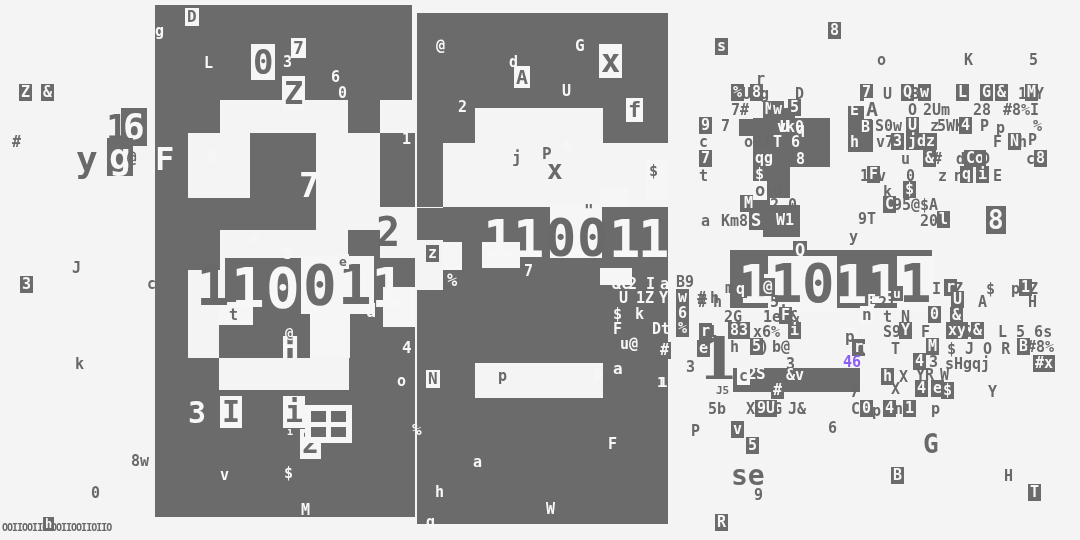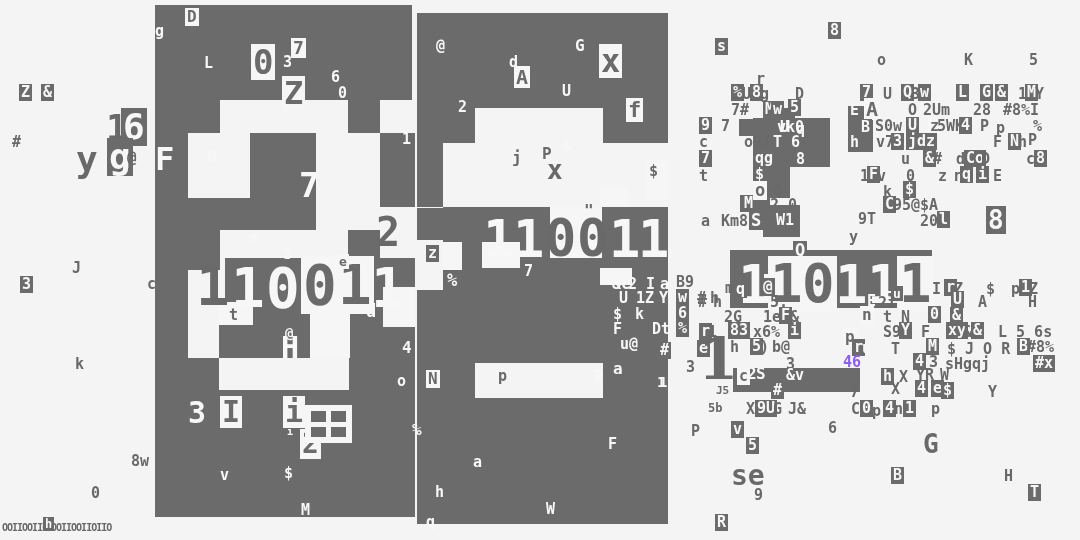--- a/index.html
+++ b/index.html
@@ -348,21 +348,21 @@
     <span class="glyph" style="left: 916px; top: 368px; font-size: 15px; color: rgb(105, 105, 105);">YR</span>
     <span class="glyph" style="left: 940px; top: 368px; font-size: 15px; color: rgb(105, 105, 105);">W</span>
     <span class="glyph" style="left: 716px; top: 385px; font-size: 11px; color: rgb(105, 105, 105);">J5</span>
     <span class="glyph chip" style="left: 771px; top: 382px; font-size: 15px; background: rgb(107, 107, 107); color: rgb(247, 247, 247);">#</span>
     <span class="glyph" style="left: 850px; top: 385px; font-size: 15px; color: rgb(105, 105, 105);">7</span>
     <span class="glyph" style="left: 891px; top: 382px; font-size: 15px; color: rgb(105, 105, 105);">X</span>
     <span class="glyph chip" style="left: 915px; top: 380px; font-size: 15px; background: rgb(107, 107, 107); color: rgb(247, 247, 247);">4</span>
     <span class="glyph chip" style="left: 931px; top: 380px; font-size: 15px; background: rgb(107, 107, 107); color: rgb(247, 247, 247);">e</span>
     <span class="glyph chip" style="left: 941px; top: 382px; font-size: 15px; background: rgb(107, 107, 107); color: rgb(247, 247, 247);">$</span>
     <span class="glyph" style="left: 988px; top: 385px; font-size: 15px; color: rgb(105, 105, 105);">Y</span>
-    <span class="glyph" style="left: 708px; top: 402px; font-size: 12px; color: rgb(105, 105, 105);">5b</span>
+    <span class="glyph" style="left: 708px; top: 402px; font-size: 15px; color: rgb(105, 105, 105);">5b</span>
     <span class="glyph" style="left: 746px; top: 402px; font-size: 15px; color: rgb(105, 105, 105);">X</span>
     <span class="glyph chip" style="left: 755px; top: 400px; font-size: 15px; background: rgb(107, 107, 107); color: rgb(247, 247, 247);">9U</span>
     <span class="glyph" style="left: 773px; top: 402px; font-size: 15px; color: rgb(105, 105, 105);">G</span>
     <span class="glyph" style="left: 788px; top: 402px; font-size: 15px; color: rgb(105, 105, 105);">J&amp;</span>
     <span class="glyph" style="left: 851px; top: 402px; font-size: 15px; color: rgb(105, 105, 105);">C</span>
     <span class="glyph chip" style="left: 860px; top: 400px; font-size: 15px; background: rgb(107, 107, 107); color: rgb(247, 247, 247);">0</span>
     <span class="glyph" style="left: 872px; top: 404px; font-size: 15px; color: rgb(105, 105, 105);">p</span>
     <span class="glyph chip" style="left: 883px; top: 400px; font-size: 15px; background: rgb(107, 107, 107); color: rgb(247, 247, 247);">4</span>
     <span class="glyph" style="left: 894px; top: 402px; font-size: 15px; color: rgb(105, 105, 105);">n</span>
     <span class="glyph chip" style="left: 903px; top: 400px; font-size: 15px; background: rgb(107, 107, 107); color: rgb(247, 247, 247);">1</span>

